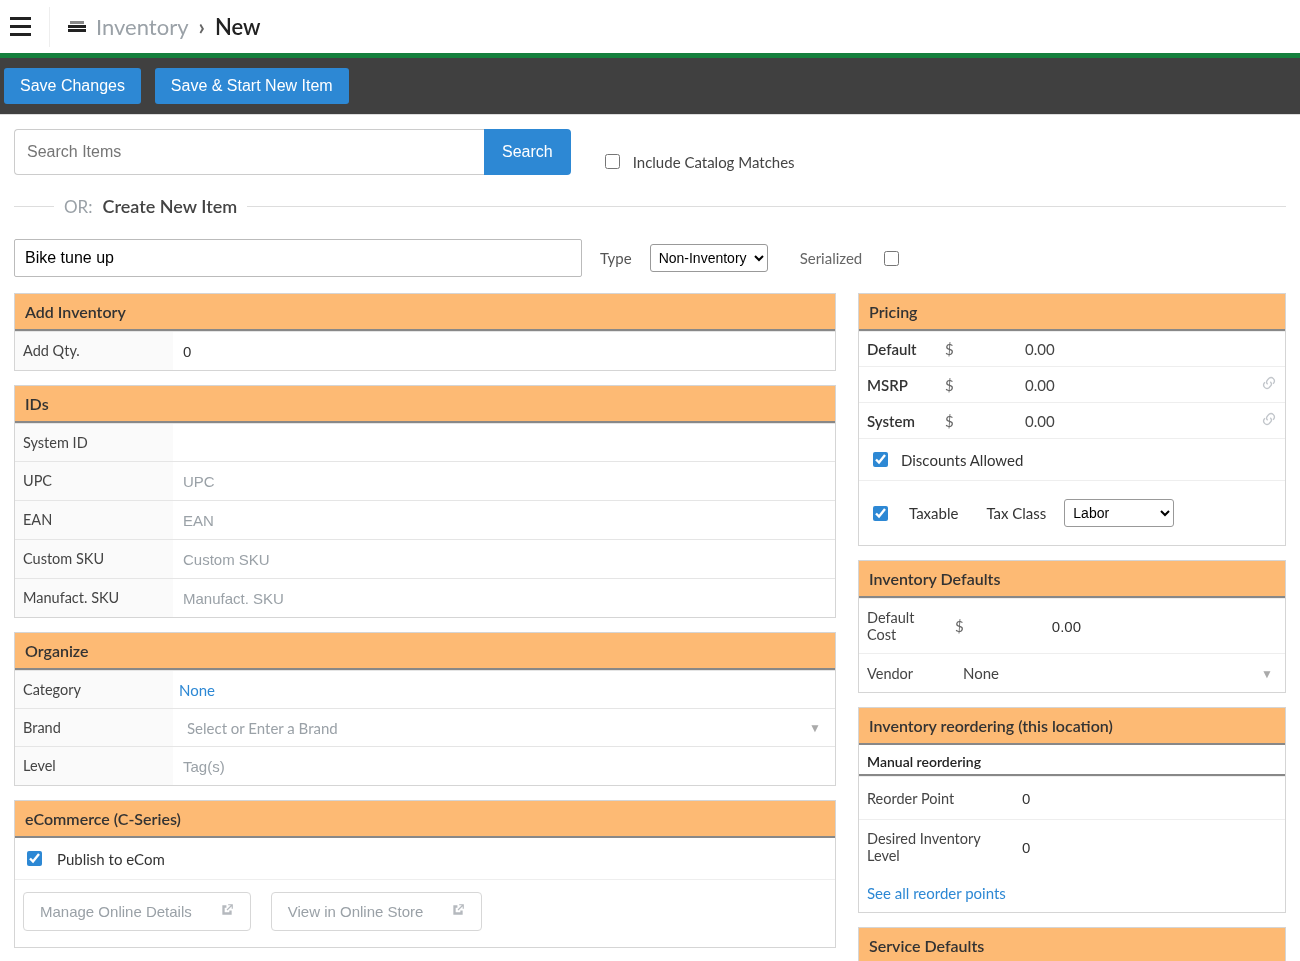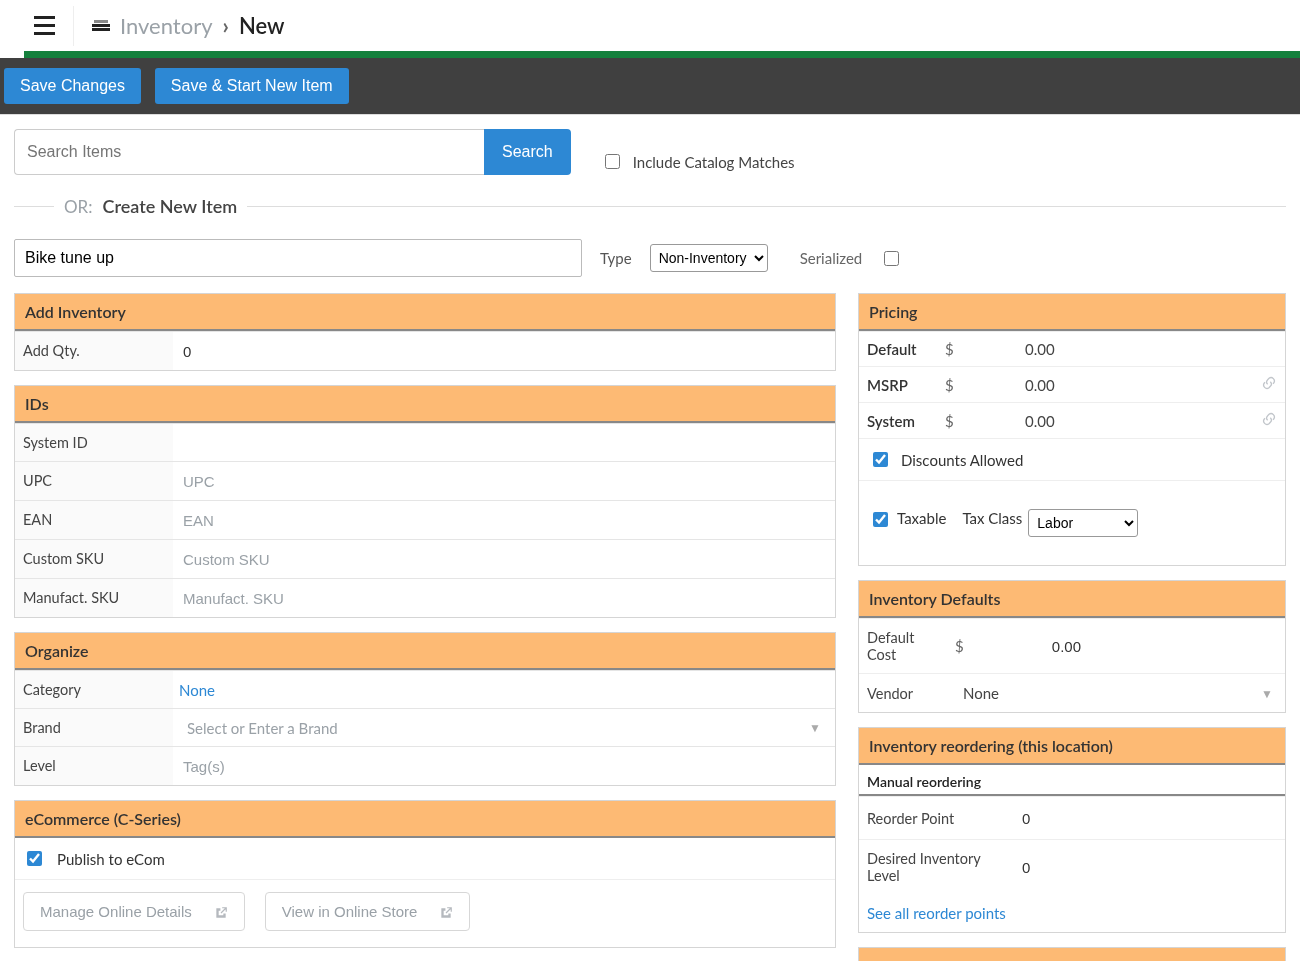--- a/index.html
+++ b/index.html
@@ -7,23 +7,22 @@
     margin: 0;
     font-family: "Lato", "Helvetica Neue", Arial, sans-serif;
     font-size: 15px;
     color: #333;
     background: #fff;
   }
   .topbar {
     display: flex;
     align-items: center;
     height: 58px;
-    border-bottom: 7px solid #15803d;
+    border-bottom: 5px solid #15803d;
     padding: 0 10px;
-    margin-left: 24px;
   }
   .hamburger {
     width: 40px; height: 40px;
     display:flex; align-items:center; justify-content:center;
     border-right: 1px solid #eee;
     margin-right: 18px;
     padding-right: 18px;
     cursor:pointer;
   }
   .hamburger .bars { width:22px; display:flex; flex-direction:column; gap:5px;}
@@ -135,40 +134,40 @@
   .link { color:#2d88d4; cursor:pointer;}
   .combo {
     flex:1; display:flex; align-items:center; justify-content:space-between;
     color:#9aa1a7; padding:4px 8px;
   }
   .caret { color:#aaa; font-size:12px;}
   .check-row { padding: 10px 8px; display:flex; align-items:center; gap:12px; border-bottom:1px solid #eee;}
   .btn-ghost {
     border:1px solid #d7d7d7; background:#fff; color:#9aa1a7;
     padding:10px 16px; font-size:15px; border-radius:4px;
-    display:inline-flex; align-items:flex-end; gap:22px;
+    display:inline-flex; align-items:flex-start; gap:28px;
   }
   .btn-row { padding: 12px 8px 16px 8px; display:flex; gap:20px;}
   
   .price-head {
     display:grid; grid-template-columns: 78px 65px 1fr 80px 70px;
     font-size:12px; color:#9aa1a7; padding:6px 8px 4px 8px;
     letter-spacing:0.4px;
   }
   .price-row {
     display:grid; grid-template-columns: 78px 20px 1fr 40px;
     padding:8px 8px; border-top:1px solid #eee;
     align-items:center; font-size:15px;
   }
   .price-name { font-weight:600;}
   .price-cur { color:#666;}
   .price-val { color:#444; padding-left: 60px;}
   .price-link { color:#c2c6cb; text-align:right;}
   .flag-row { padding: 10px 10px; border-top:1px solid #eee; display:flex; align-items:center; gap:10px;}
-  .tax-row { padding:28px 10px; border-top:1px solid #eee; display:flex; gap:6px;}
+  .tax-row { padding:18px 10px; border-top:1px solid #eee; display:flex; align-items:center; gap:18px;}
   .small-field-row {
     display:flex; border-top:1px solid #eee; align-items:center;
   }
   .small-label { width:92px; padding:10px 8px; color:#444; font-size:14.5px;}
   .small-label.wide { width:155px;}
   .small-val { flex:1; display:flex; align-items:center; padding:6px 4px;}
   .num { text-align:right; width: 110px;}
   .link-row { padding:10px 8px;}
   input[type=checkbox] { width:15px; height:15px; accent-color:#2d88d4;}
   .ext-icon { display:inline-block; width:14px; height:14px;}

